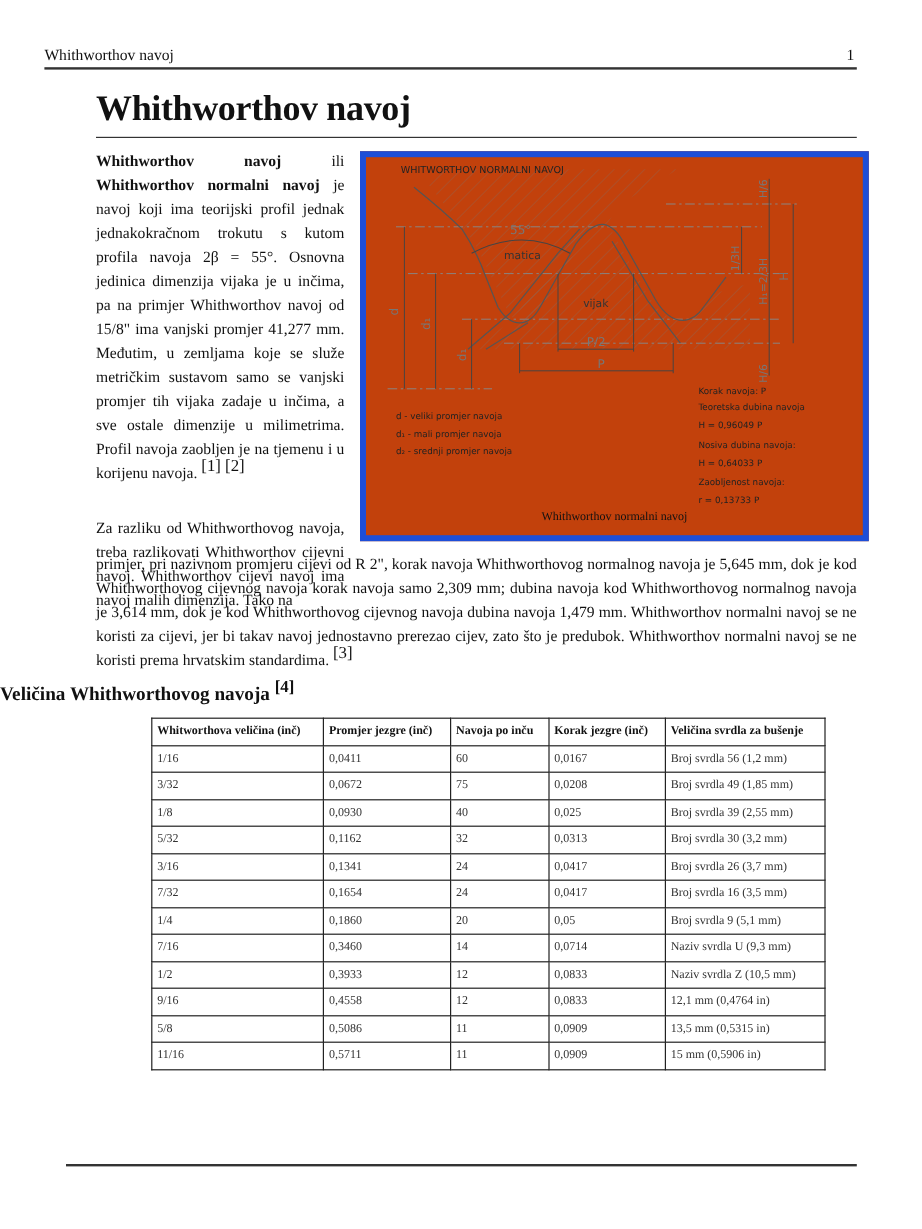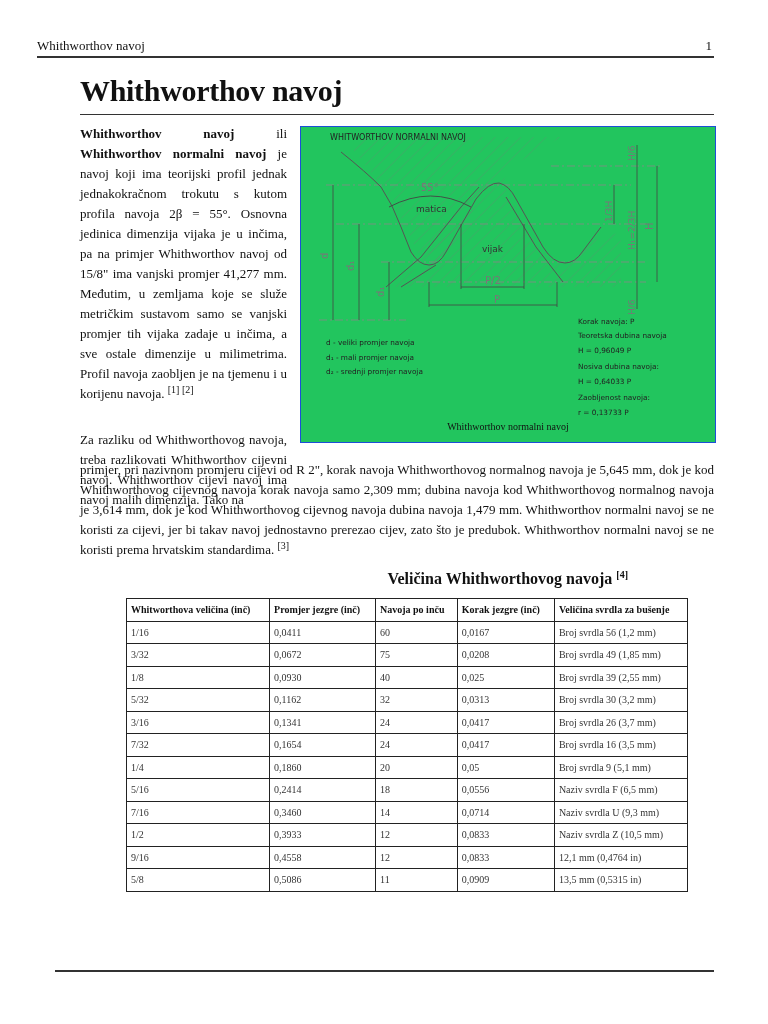--- a/index.html
+++ b/index.html
@@ -9,28 +9,28 @@
          border-bottom:2px solid #333; font-size:13px; }
   .running-header .rh-title { position:absolute; left:0; top:2px; }
   .running-header .rh-page { position:absolute; right:2px; top:2px; }
   .page-title { position:absolute; left:80px; top:74px; width:634px; margin:0;
          font-size:30px; font-weight:bold; padding-bottom:6px; border-bottom:1.5px solid #333;
          letter-spacing:-0.3px; }
   .body-text { font-size:13px; line-height:20px; text-align:justify; }
   .para1 { position:absolute; left:80px; top:124px; width:207px; }
   .para2 { position:absolute; left:80px; top:389px; width:207px;margin-top:41px; }
   .para2-cont { position:absolute; left:80px; top:460px; width:634px; }
-  sup { font-size:10px; line-height:0; vertical-align:super; }
+  sup { font-size:14px; line-height:0; vertical-align:super; }
   b { font-weight:bold; }
   .figure { position:absolute; left:300px; top:126px; width:414px; height:315px;
-         border:1px solid #1d4ed8; background:#22c55e; }
+         border:5px solid #1d4ed8; background:#c2410c; }
   .figure svg { position:absolute; left:0; top:0; }
   .fig-caption { position:absolute; left:0; width:100%; top:294px; text-align:center; font-size:10px; }
   .diag-text { font-family:"DejaVu Sans","Liberation Sans",sans-serif; }
-  .table-title { position:absolute; left:0; width:628px; top:570px; text-align:right;
+  .table-title { position:absolute; left:0; width:628px; top:570px; text-align:left;
          font-size:16px; font-weight:bold; }
   table.sizes { position:absolute; left:126px; top:598px; width:562px; border-collapse:collapse;
          font-size:10px; }
   table.sizes th, table.sizes td { border:1.2px solid #222; padding:0 4px; height:21.5px; text-align:left; }
   table.sizes th { font-weight:bold; white-space:nowrap; }
   table.sizes td { color:#333; }
   .footer-rule { position:absolute; left:55px; top:970px; width:659px; height:0; border-top:2px solid #333; }
 </style>
 </head>
 <body>
@@ -185,27 +185,20 @@
         <td>Broj svrdla 16 (3,5 mm)</td>
       </tr>
     <tr>
         <td>1/4</td>
         <td>0,1860</td>
         <td>20</td>
         <td>0,05</td>
         <td>Broj svrdla 9 (5,1 mm)</td>
       </tr>
     <tr>
-        <td>5/16</td>
-        <td>0,2414</td>
-        <td>18</td>
-        <td>0,0556</td>
-        <td>Naziv svrdla F (6,5 mm)</td>
-      </tr>
-    <tr>
         <td>7/16</td>
         <td>0,3460</td>
         <td>14</td>
         <td>0,0714</td>
         <td>Naziv svrdla U (9,3 mm)</td>
       </tr>
     <tr>
         <td>1/2</td>
         <td>0,3933</td>
         <td>12</td>
@@ -219,16 +212,23 @@
         <td>0,0833</td>
         <td>12,1 mm (0,4764 in)</td>
       </tr>
     <tr>
         <td>5/8</td>
         <td>0,5086</td>
         <td>11</td>
         <td>0,0909</td>
         <td>13,5 mm (0,5315 in)</td>
       </tr>
+    <tr>
+        <td>11/16</td>
+        <td>0,5711</td>
+        <td>11</td>
+        <td>0,0909</td>
+        <td>15 mm (0,5906 in)</td>
+      </tr>
   </tbody>
 </table>
 
 <div class="footer-rule"></div>
 
 </body></html>

